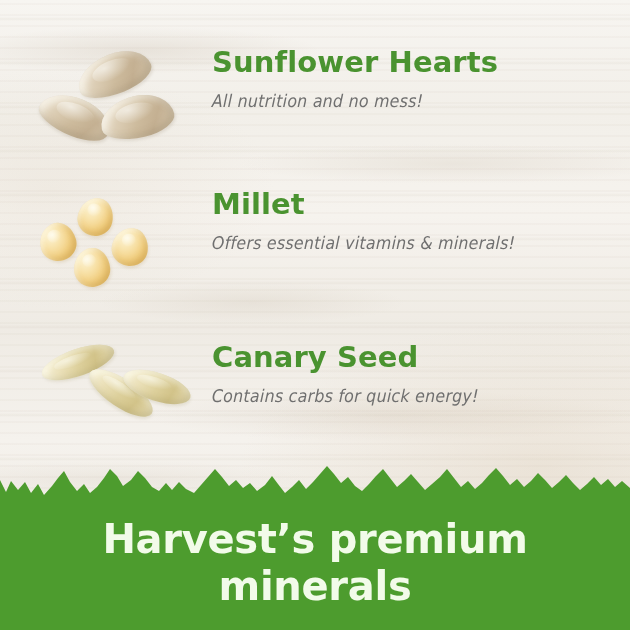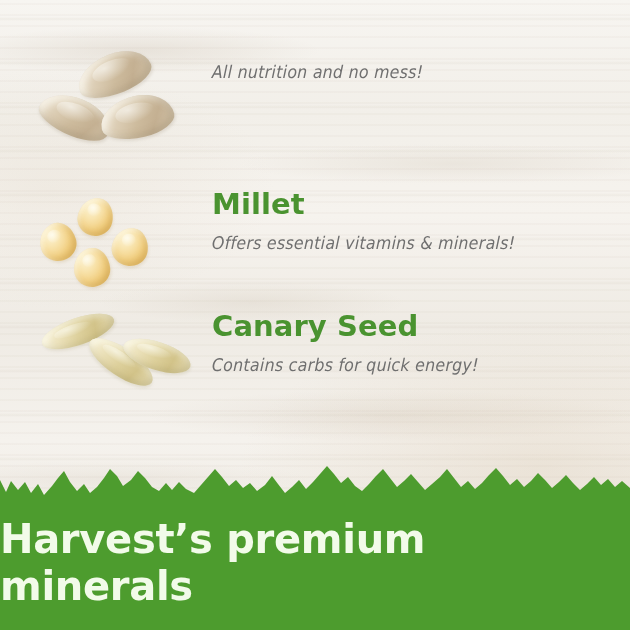--- a/index.html
+++ b/index.html
@@ -63,21 +63,21 @@
       radial-gradient(ellipse 420px 200px at 86% 74%, rgba(214,196,170,0.30), rgba(214,196,170,0) 72%),
       radial-gradient(ellipse 300px 160px at 8% 30%, rgba(212,198,176,0.18), rgba(212,198,176,0) 75%);
   }
 
   
   .rows { position:absolute; inset:0; }
 
   .row { position:absolute; left:0; width:630px; }
   .row-1 { top:48px;  height:120px; }
   .row-2 { top:190px; height:120px; }
-  .row-3 { top:312px; height:120px;padding-left:31px; }
+  .row-3 { top:343px; height:120px;padding-left:31px; }
 
   .seed-art {
     position:absolute;
     left:28px; top:0;
     width:170px; height:120px;
   }
 
   .copy {
     position:absolute;
     left:212px; top:0;
@@ -205,21 +205,21 @@
   .banner-body {
     position:absolute;
     left:0; top:40px;
     width:630px; height:130px;
     background:#4d9c2e;
   }
   .banner-text {
     position:absolute;
     left:0; top:56px;
     width:630px;
-    text-align:left;
+    text-align:center;
     color:#f2fbe9;
     font-size:40px;
     font-weight:bold;
     line-height:1.18;
     letter-spacing:-0.3px;
     font-family:"DejaVu Sans", sans-serif;
   }
 </style>
 </head>
 <body>
@@ -233,20 +233,21 @@
 
   <div class="rows">
 
     <div class="row row-1">
       <div class="seed-art">
         <div class="seed sh sh1"></div>
         <div class="seed sh sh2"></div>
         <div class="seed sh sh3"></div>
       </div>
       <div class="copy">
+        <div class="seed-title">Sunflower Hearts</div>
         <div class="seed-desc">All nutrition and no mess!</div>
       </div>
     </div>
 
     <div class="row row-2">
       <div class="seed-art">
         <div class="seed ml ml1"></div>
         <div class="seed ml ml2"></div>
         <div class="seed ml ml3"></div>
         <div class="seed ml ml4"></div>

